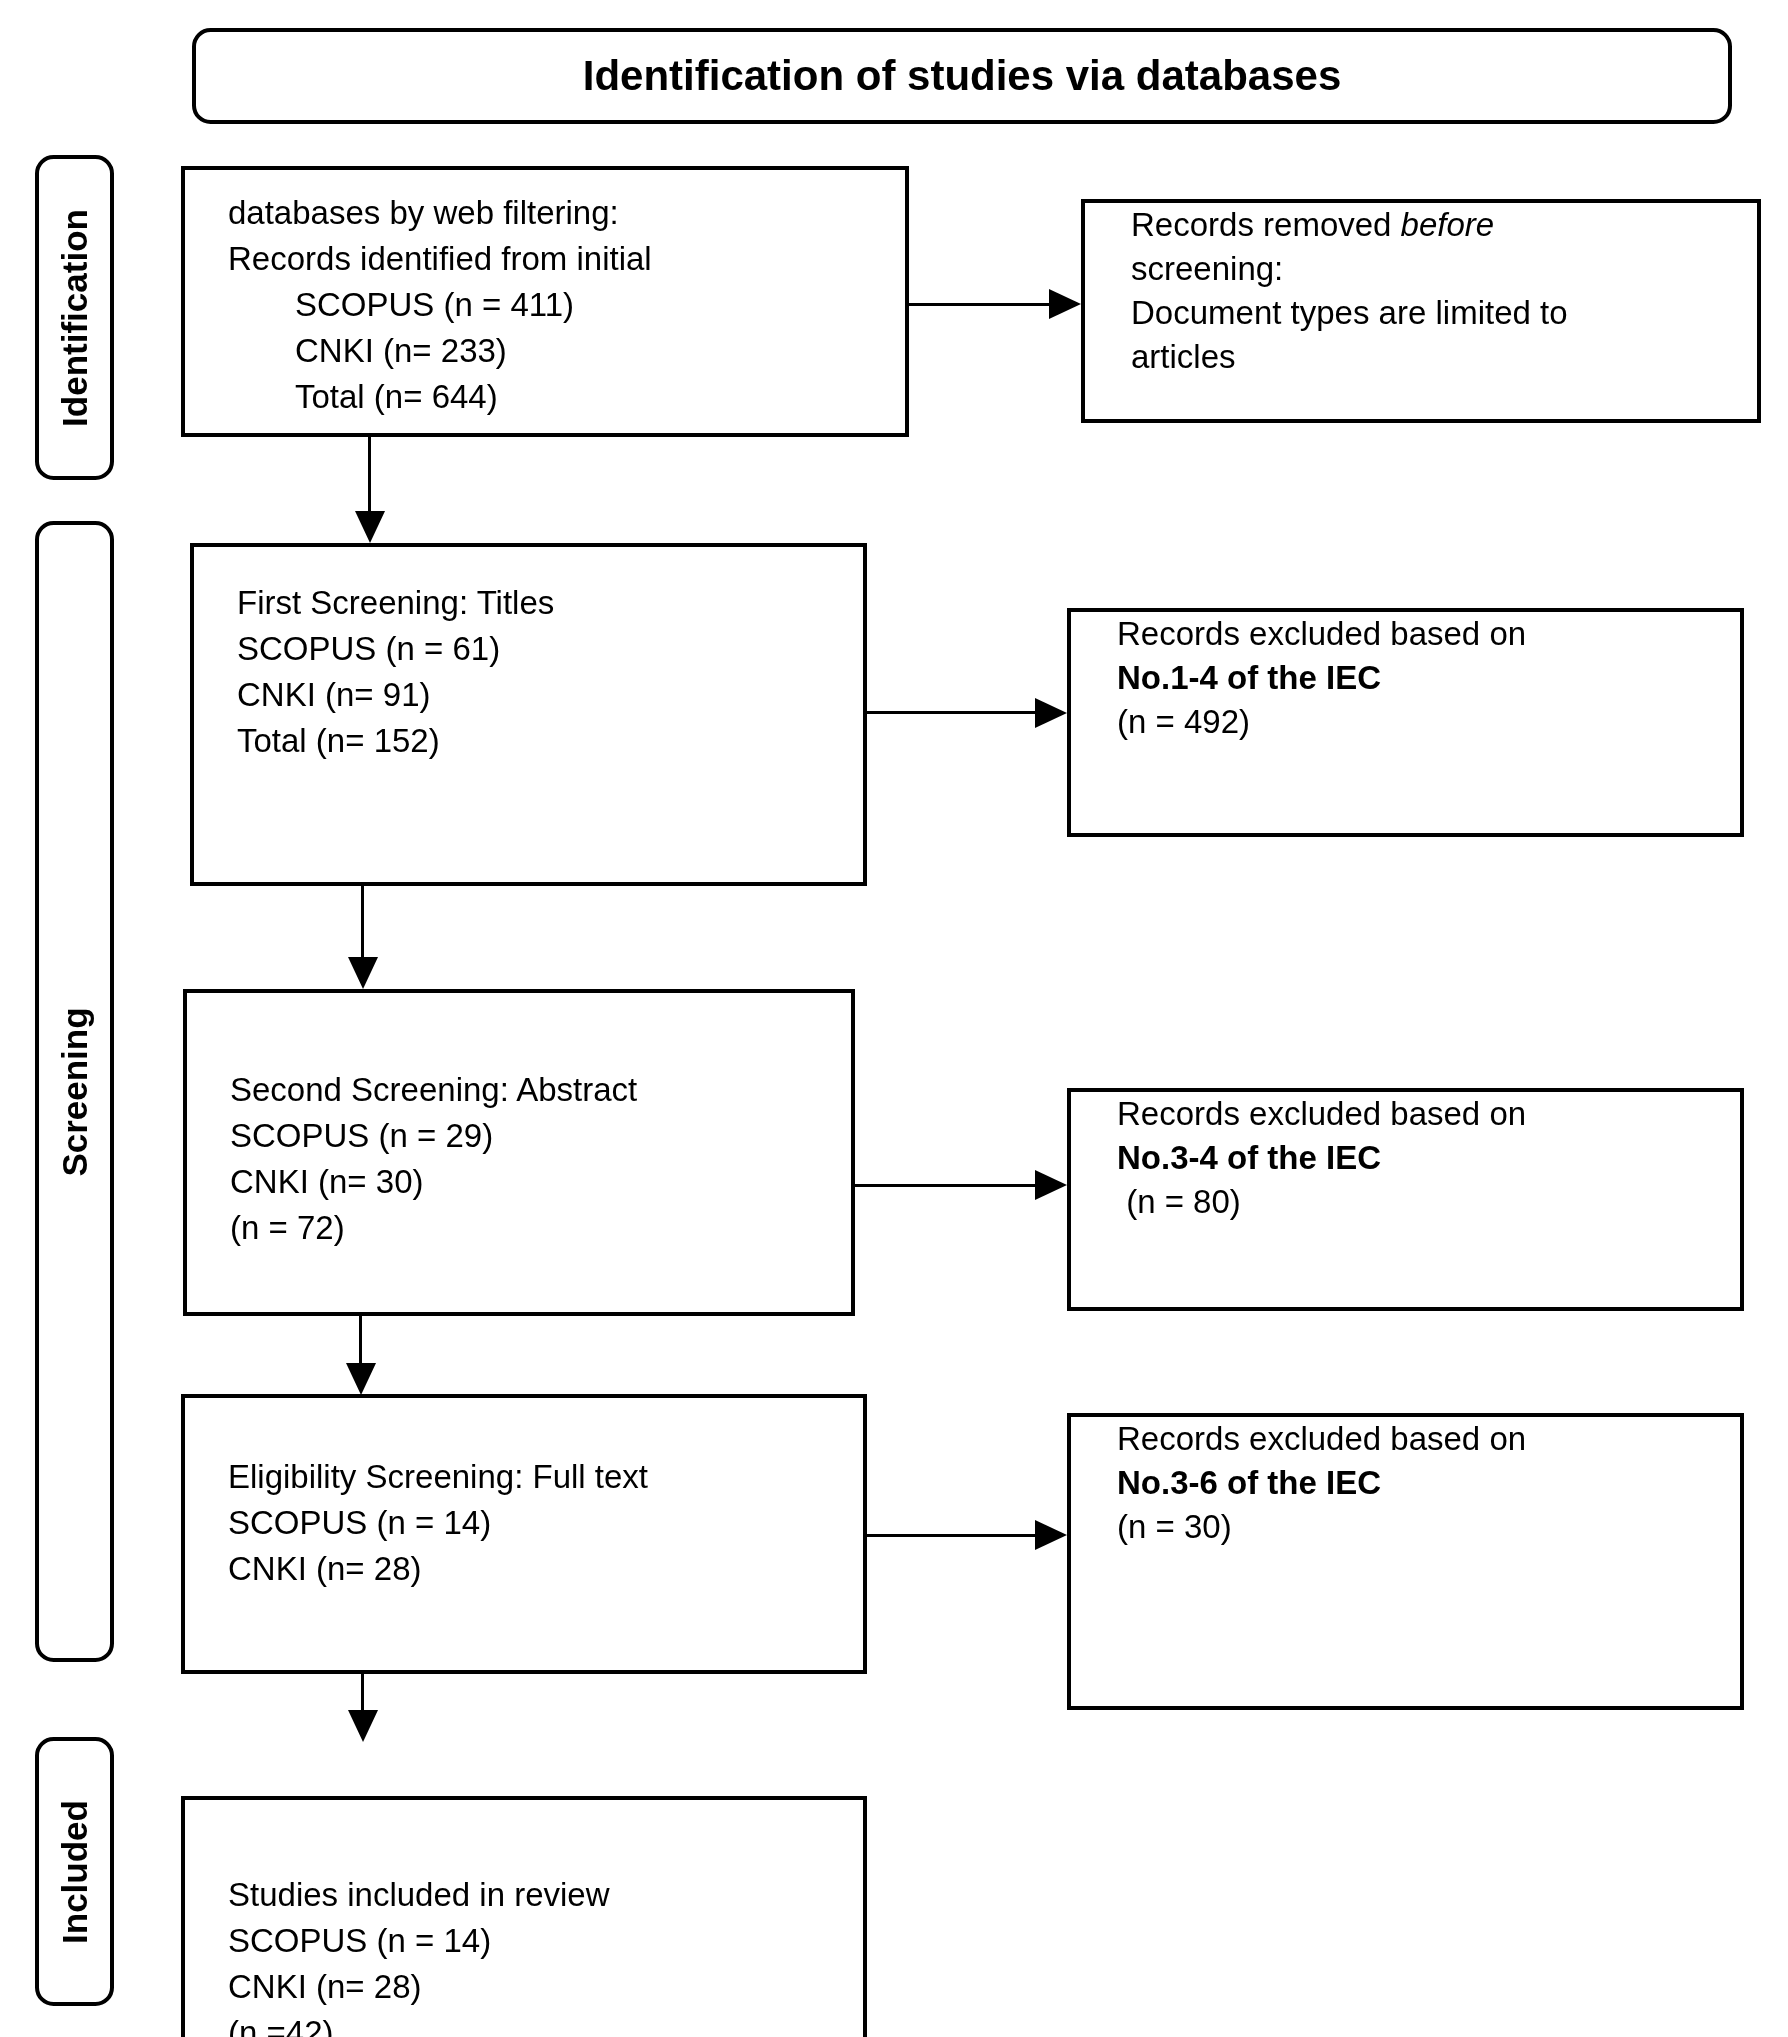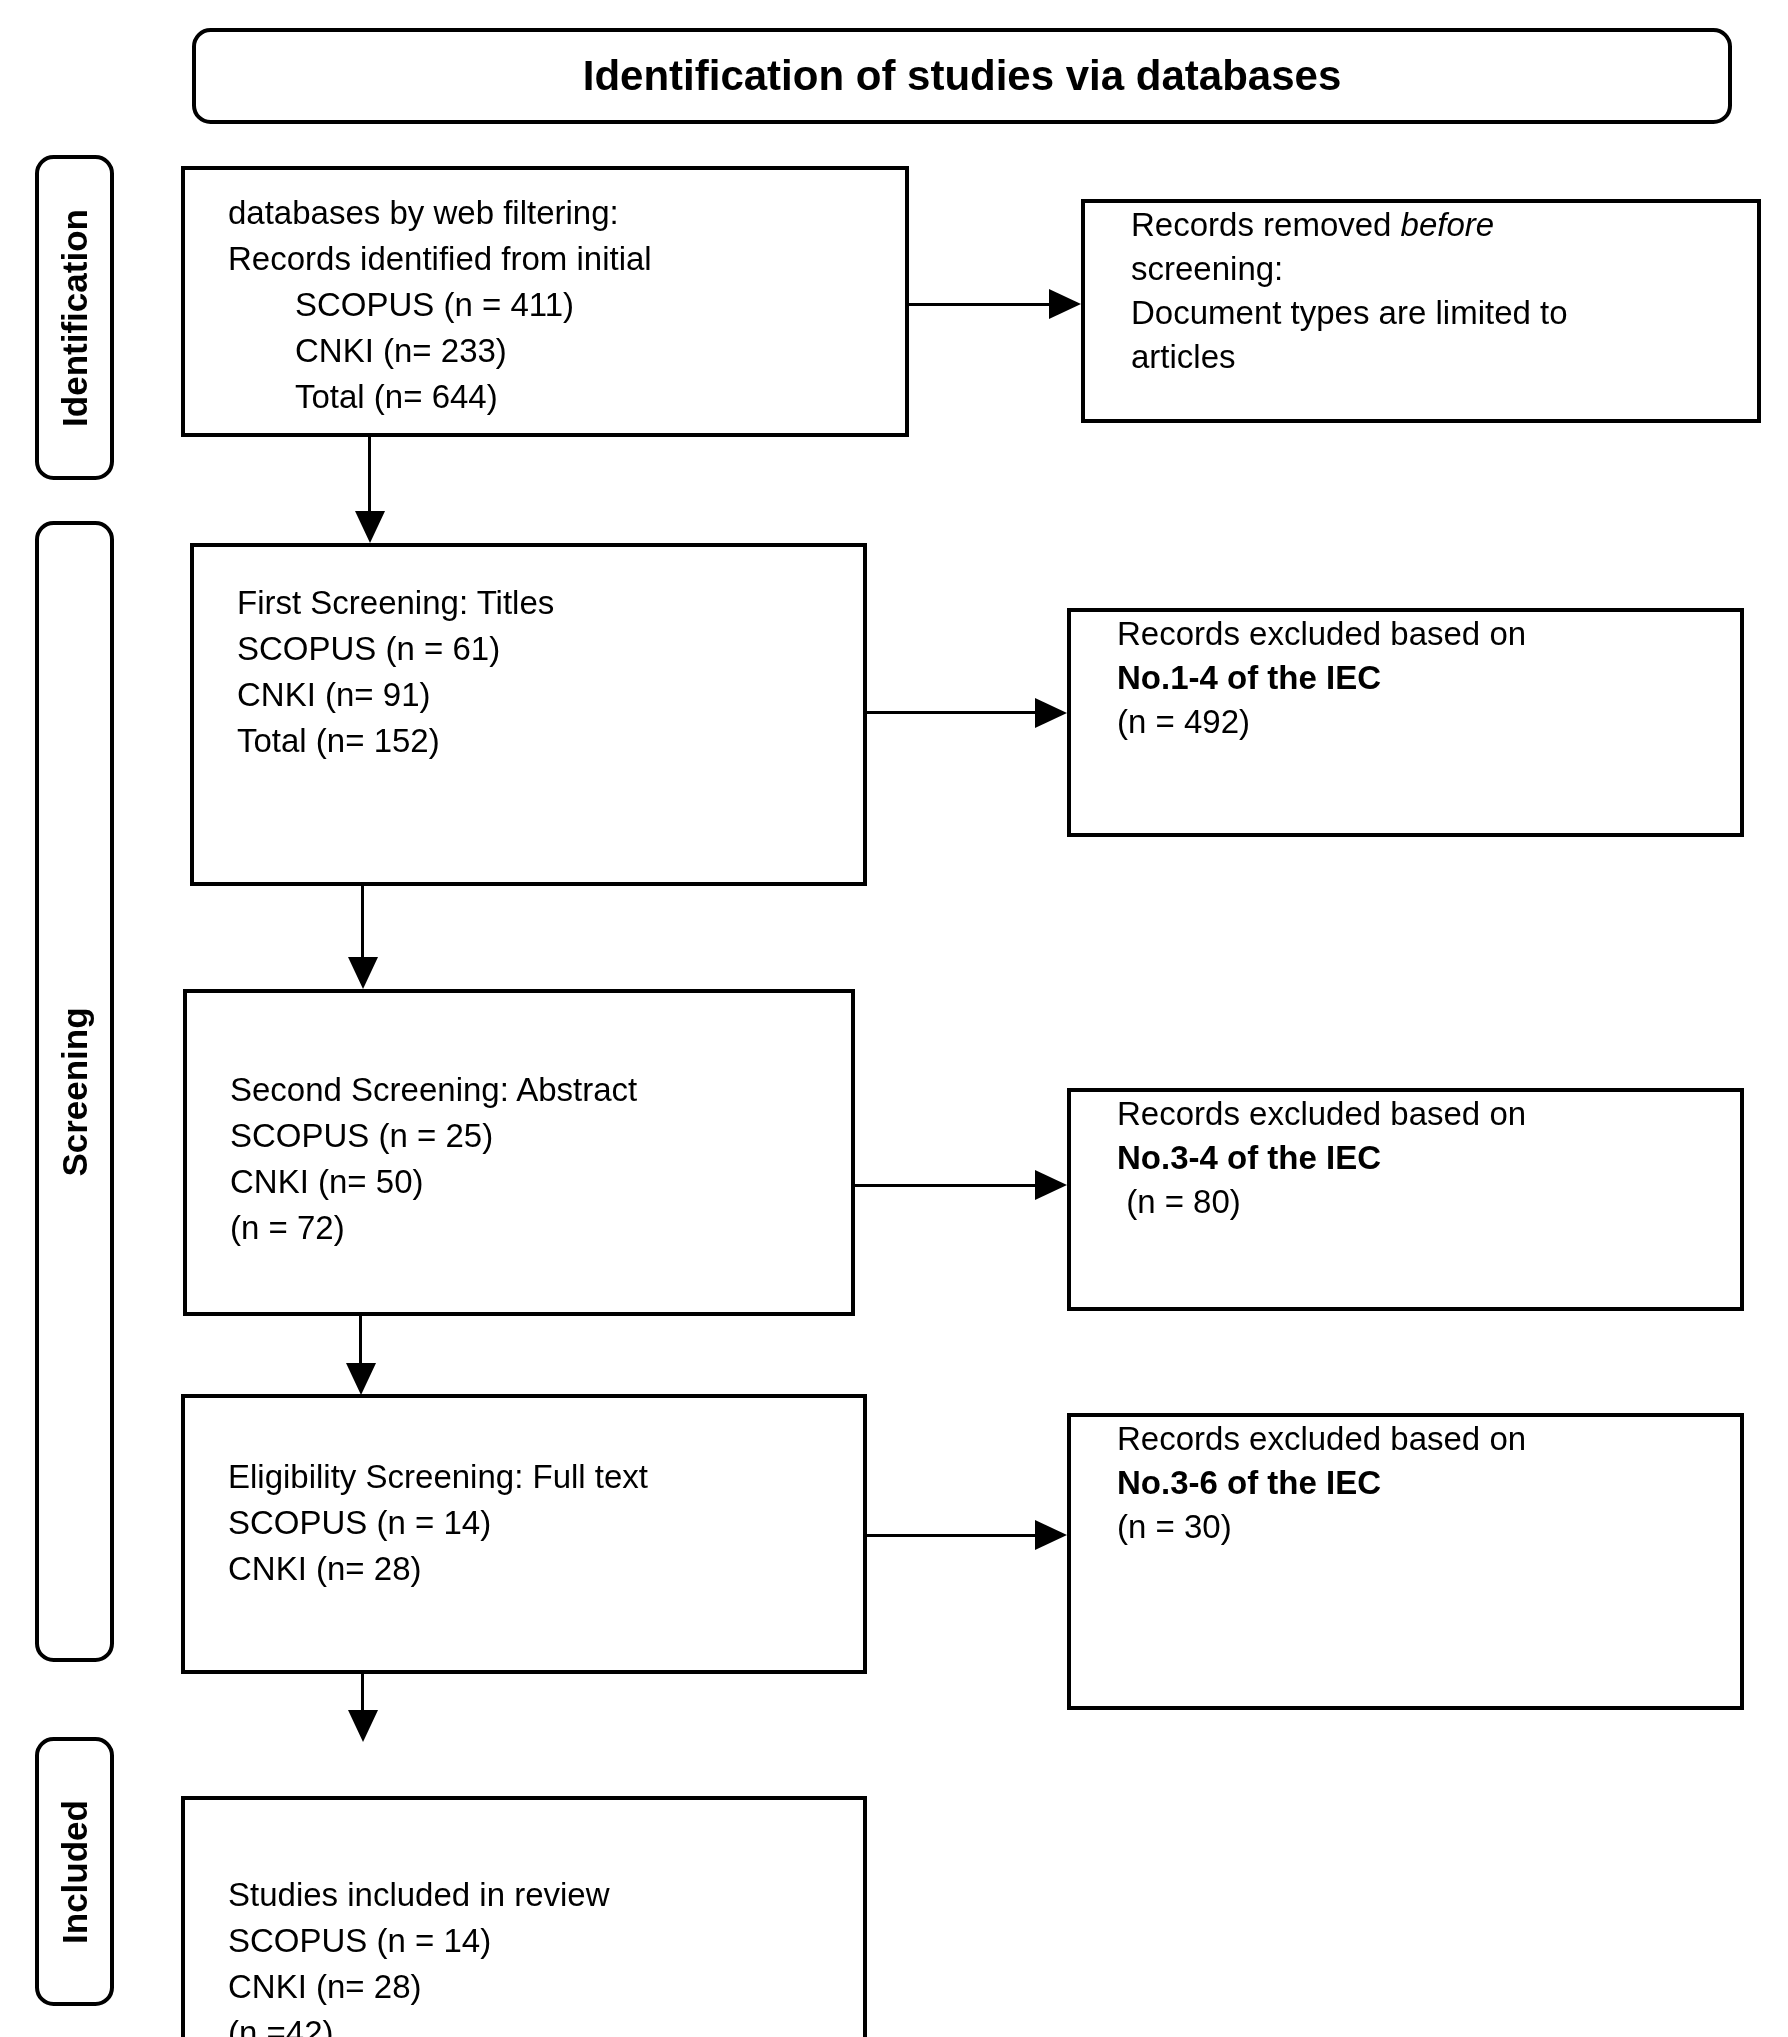--- a/index.html
+++ b/index.html
@@ -85,22 +85,22 @@
 
   <div class="sbox flow-text" style="left:190px;top:543px;width:677px;height:343px;padding-top:33px;">
     <div class="tline">First Screening: Titles</div>
     <div class="tline">SCOPUS (n = 61)</div>
     <div class="tline">CNKI (n= 91)</div>
     <div class="tline">Total (n= 152)</div>
   </div>
 
   <div class="sbox flow-text" style="left:183px;top:989px;width:672px;height:327px;padding-top:74px;">
     <div class="tline">Second Screening: Abstract</div>
-    <div class="tline">SCOPUS (n = 25)</div>
-    <div class="tline">CNKI (n= 50)</div>
+    <div class="tline">SCOPUS (n = 29)</div>
+    <div class="tline">CNKI (n= 30)</div>
     <div class="tline">(n = 72)</div>
   </div>
 
   <div class="sbox flow-text" style="left:181px;top:1394px;width:686px;height:280px;padding-top:56px;">
     <div class="tline">Eligibility Screening: Full text</div>
     <div class="tline">SCOPUS (n = 14)</div>
     <div class="tline">CNKI (n= 28)</div>
   </div>
 
   <div class="sbox flow-text" style="left:181px;top:1796px;width:686px;height:260px;padding-top:72px;">

